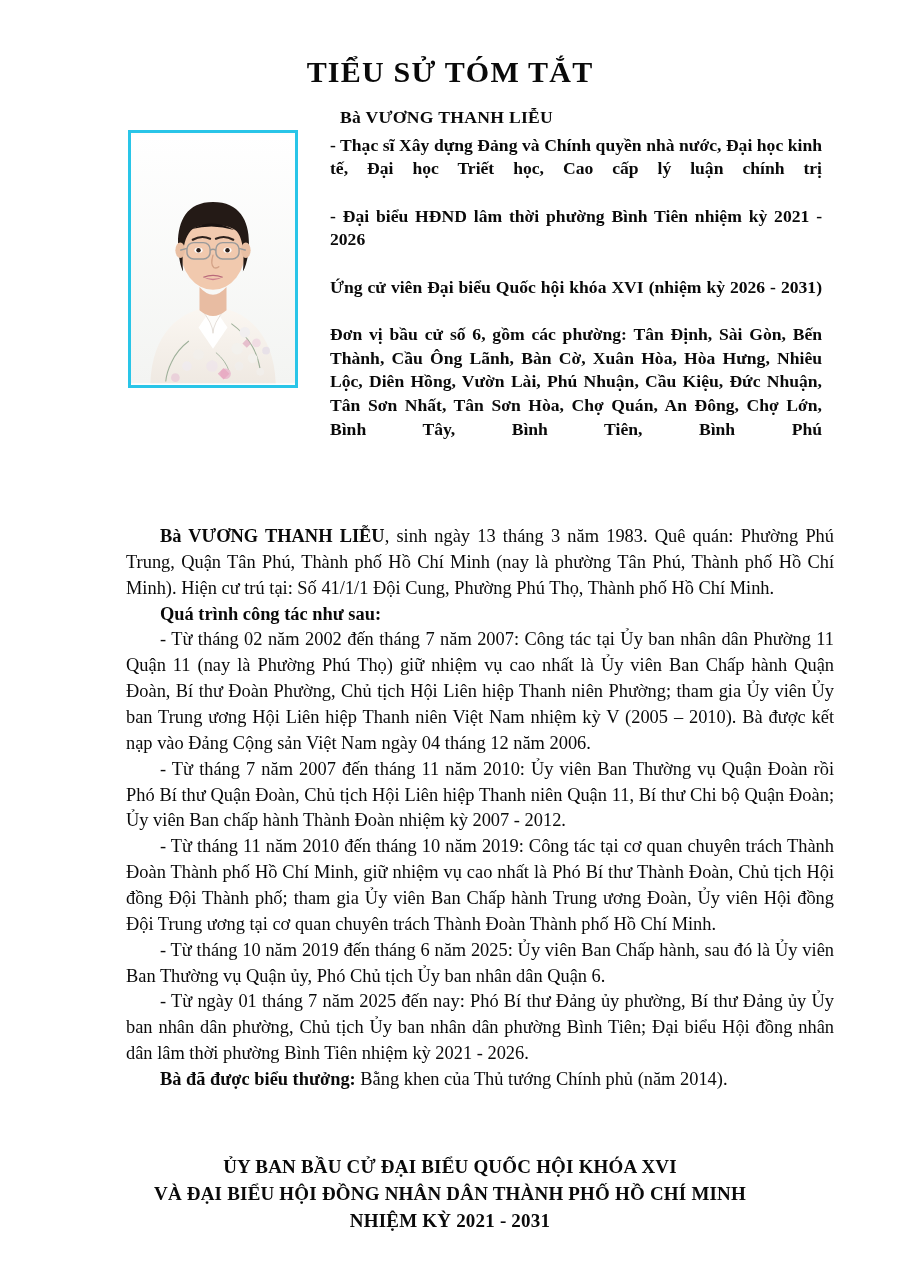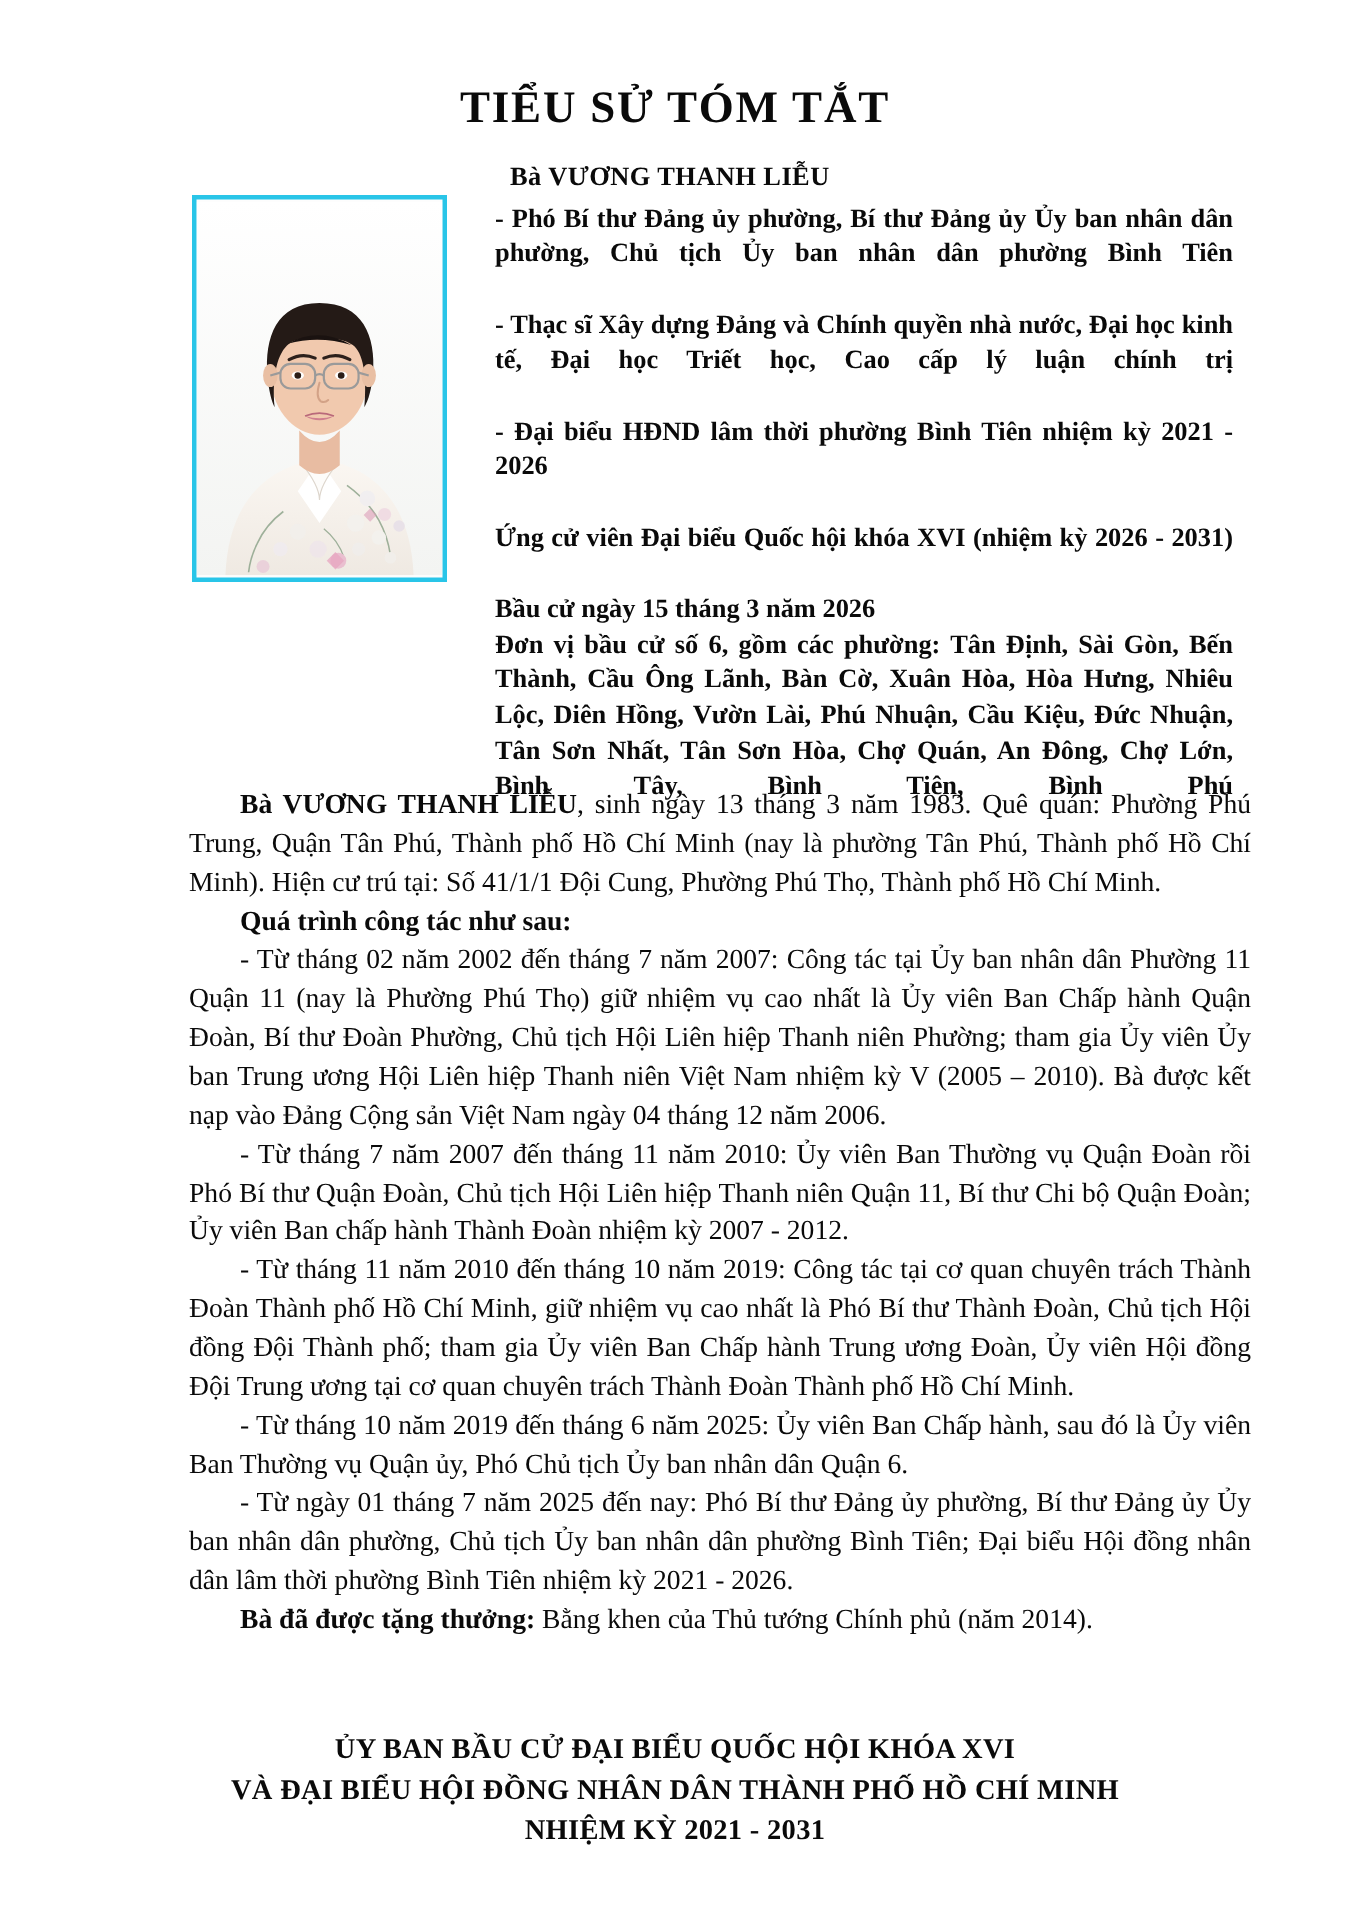--- a/index.html
+++ b/index.html
@@ -194,37 +194,35 @@
         <path d="M85 125 q-3 10 1 13 q3 1 5 -1" stroke="#d3a287" stroke-width="1.4" fill="none" stroke-linecap="round"></path>
 
         <path d="M75 148 q10 6 20 0 q-10 3 -20 0 z" fill="#cf7f8e"></path>
         <path d="M75 148 q10 -4 20 0" stroke="#b9697a" stroke-width="1.1" fill="none"></path>
       </g>
     </svg>
   </div>
 
   <div class="header-col">
     <p class="name-line">Bà VƯƠNG THANH LIỄU</p>
-    <p class="just">- Phó Bí thư Đảng ủy phường, Bí thư Đảng ủy Ủy ban nhân dân phường, Chủ tịch Ủy ban nhân dân phường Bình Tiên</p>
     <p class="just">- Thạc sĩ Xây dựng Đảng và Chính quyền nhà nước, Đại học kinh tế, Đại học Triết học, Cao cấp lý luận chính trị</p>
     <p class="just">- Đại biểu HĐND lâm thời phường Bình Tiên nhiệm kỳ 2021 - 2026</p>
     <p class="just">Ứng cử viên Đại biểu Quốc hội khóa XVI (nhiệm kỳ 2026 - 2031)</p>
-    <p>Bầu cử ngày 15 tháng 3 năm 2026</p>
     <p class="just">Đơn vị bầu cử số 6, gồm các phường: Tân Định, Sài Gòn, Bến Thành, Cầu Ông Lãnh, Bàn Cờ, Xuân Hòa, Hòa Hưng, Nhiêu Lộc, Diên Hồng, Vườn Lài, Phú Nhuận, Cầu Kiệu, Đức Nhuận, Tân Sơn Nhất, Tân Sơn Hòa, Chợ Quán, An Đông, Chợ Lớn, Bình Tây, Bình Tiên, Bình Phú</p>
   </div>
 
   <div class="body-block">
     <p><b>Bà VƯƠNG THANH LIỄU</b><span>, sinh ngày 13 tháng 3 năm 1983. Quê quán: Phường Phú Trung, Quận Tân Phú, Thành phố Hồ Chí Minh (nay là phường Tân Phú, Thành phố Hồ Chí Minh). Hiện cư trú tại: Số 41/1/1 Đội Cung, Phường Phú Thọ, Thành phố Hồ Chí Minh.</span></p>
     <p class="sub-head">Quá trình công tác như sau:</p>
     <p>- Từ tháng 02 năm 2002 đến tháng 7 năm 2007: Công tác tại Ủy ban nhân dân Phường 11 Quận 11 (nay là Phường Phú Thọ) giữ nhiệm vụ cao nhất là Ủy viên Ban Chấp hành Quận Đoàn, Bí thư Đoàn Phường, Chủ tịch Hội Liên hiệp Thanh niên Phường; tham gia Ủy viên Ủy ban Trung ương Hội Liên hiệp Thanh niên Việt Nam nhiệm kỳ V (2005 – 2010). Bà được kết nạp vào Đảng Cộng sản Việt Nam ngày 04 tháng 12 năm 2006.</p>
     <p>- Từ tháng 7 năm 2007 đến tháng 11 năm 2010: Ủy viên Ban Thường vụ Quận Đoàn rồi Phó Bí thư Quận Đoàn, Chủ tịch Hội Liên hiệp Thanh niên Quận 11, Bí thư Chi bộ Quận Đoàn; Ủy viên Ban chấp hành Thành Đoàn nhiệm kỳ 2007 - 2012.</p>
     <p>- Từ tháng 11 năm 2010 đến tháng 10 năm 2019: Công tác tại cơ quan chuyên trách Thành Đoàn Thành phố Hồ Chí Minh, giữ nhiệm vụ cao nhất là Phó Bí thư Thành Đoàn, Chủ tịch Hội đồng Đội Thành phố; tham gia Ủy viên Ban Chấp hành Trung ương Đoàn, Ủy viên Hội đồng Đội Trung ương tại cơ quan chuyên trách Thành Đoàn Thành phố Hồ Chí Minh.</p>
     <p>- Từ tháng 10 năm 2019 đến tháng 6 năm 2025: Ủy viên Ban Chấp hành, sau đó là Ủy viên Ban Thường vụ Quận ủy, Phó Chủ tịch Ủy ban nhân dân Quận 6.</p>
     <p>- Từ ngày 01 tháng 7 năm 2025 đến nay: Phó Bí thư Đảng ủy phường, Bí thư Đảng ủy Ủy ban nhân dân phường, Chủ tịch Ủy ban nhân dân phường Bình Tiên; Đại biểu Hội đồng nhân dân lâm thời phường Bình Tiên nhiệm kỳ 2021 - 2026.</p>
-    <p><b>Bà đã được tặng thưởng:</b><span> Bằng khen của Thủ tướng Chính phủ (năm 2014).</span></p>
+    <p><b>Bà đã được biểu thưởng:</b><span> Bằng khen của Thủ tướng Chính phủ (năm 2014).</span></p>
   </div>
 
   <div class="footer">
     <div>ỦY BAN BẦU CỬ ĐẠI BIỂU QUỐC HỘI KHÓA XVI</div>
     <div>VÀ ĐẠI BIỂU HỘI ĐỒNG NHÂN DÂN THÀNH PHỐ HỒ CHÍ MINH</div>
     <div>NHIỆM KỲ 2021 - 2031</div>
   </div>
 
 </div>
 

